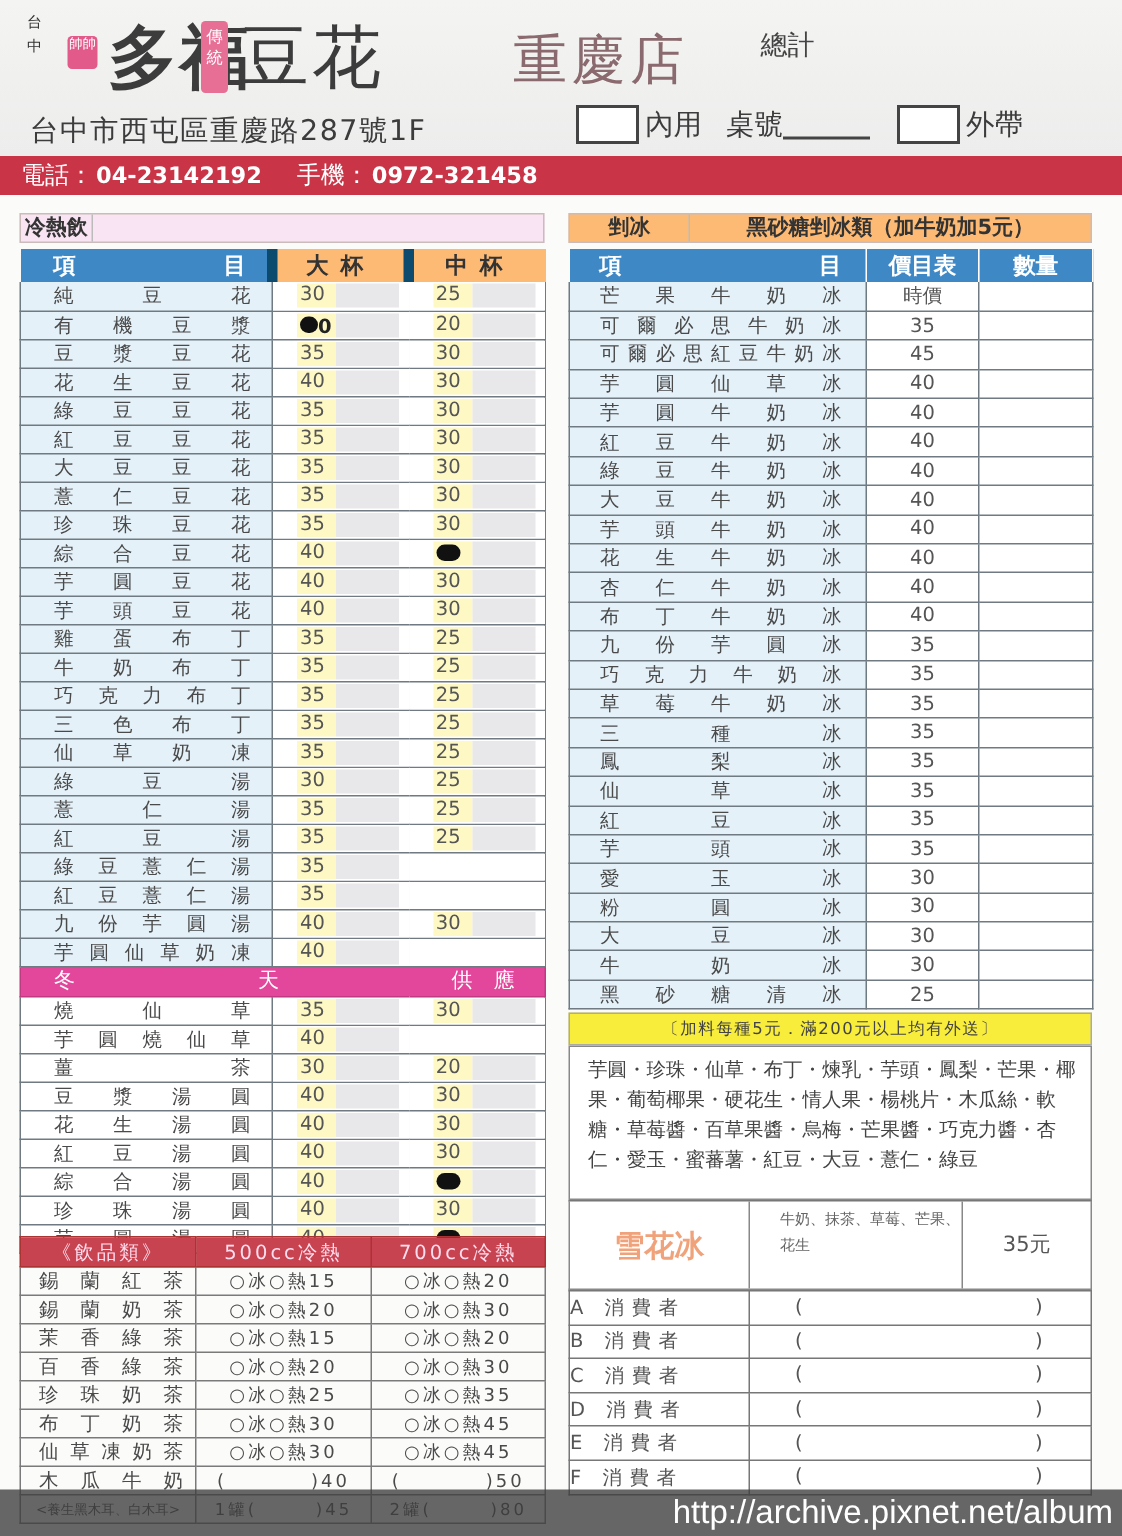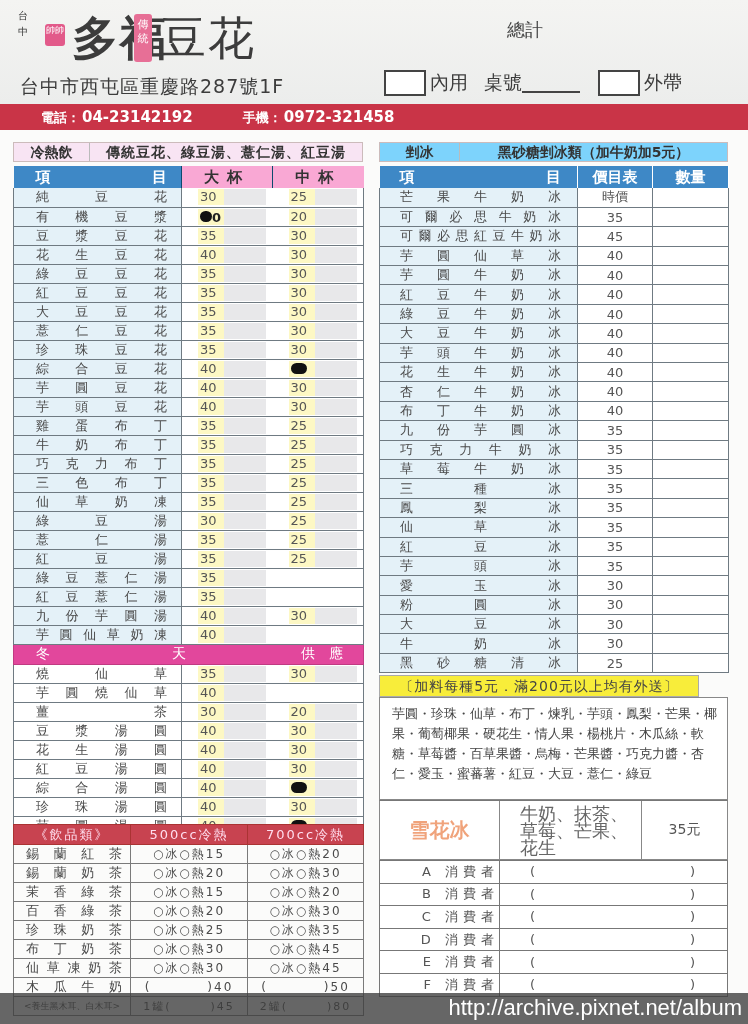--- a/index.html
+++ b/index.html
@@ -15,21 +15,21 @@
   .brand2 { position: absolute; left: 158px; top: 8px; font-family: "DejaVu Serif", serif; font-size: 46px; font-weight: normal; color: #3c3c3c; letter-spacing: 2px; }
   .branch { position: absolute; left: 342px; top: 16px; font-family: "DejaVu Serif", serif; font-size: 36px; color: #8a6a6e; letter-spacing: 3px; }
   .total { position: absolute; left: 507px; top: 18px; font-size: 18px; color: #444; }
   .address { position: absolute; left: 20px; top: 74px; font-size: 19px; color: #3c3c3c; letter-spacing: 1px; }
   .dine { position: absolute; left: 384px; top: 70px; display: flex; align-items: center; font-size: 19px; color: #3c3c3c; }
   .chk { width: 42px; height: 26px; border: 2px solid #444; background: #fff; margin-right: 4px; }
   .underline { display: inline-block; width: 58px; border-bottom: 2px solid #444; height: 20px; margin-right: 18px; }
 
   .phonebar { position: absolute; left: 0; top: 104px; width: 748px; height: 26px; background: #c93447; color: #fff; font-size: 15px; font-weight: bold; line-height: 26px; padding-left: 14px; }
   .phonebar span { margin-right: 18px; }
-  .phonebar .lbl { font-weight: bold; font-size: 13px; margin-right: 2px; margin-left: 27px; }
+  .phonebar .lbl { font-weight: normal; font-size: 16px; margin-right: 2px; }
 
   
   .secbar { position: absolute; height: 20px; display: flex; font-size: 14px; font-weight: bold; color: #333; border: 1px solid #cbb; }
   .secbar div { line-height: 18px; text-align: center; }
   .secbar .k { border-right: 1px solid #bbb; }
 
   
   table { border-collapse: collapse; table-layout: fixed; }
   .lt { position: absolute; left: 13px; top: 166px; width: 350px; }
   .lt td { height: 19px; font-size: 13px; padding: 0; border-bottom: 1px solid #6f7a82; }
@@ -40,21 +40,21 @@
   .pbox { display: flex; align-items: center; height: 17px; margin-left: 16px; }
   .pnum { width: 26px; background: #fdf8c4; font-size: 13px; color: #555; padding-left: 2px; height: 16px; line-height: 16px; }
   .pnum.empty { background: transparent; }
   .pfill { width: 42px; height: 16px; background: #e8e8ea; }
   .pfill.empty { background: transparent; }
   .blot { display: inline-block; width: 16px; height: 11px; background: #111; border-radius: 6px; margin-top: 2px; }
 
   .lt th { height: 22px; font-size: 15px; font-weight: bold; }
   .lt th.hname { background: #3e88c6; color: #fff; text-align: left; padding: 0 14px 0 22px; }
   .lt th.hname div { display: flex; justify-content: space-between; }
-  .lt th.hcol { background: #f9a8d4; color: #333; border-left: 1px solid #0c4a6e; letter-spacing: 8px; }
+  .lt th.hcol { background: #fdba74; color: #333; border-left: 7px solid #0c4a6e; letter-spacing: 8px; }
   .lt tr.winter td { background: #e2479c; color: #fff; font-size: 14px; height: 20px; border: 1px solid #c03a82; }
   .wrow { display: flex; justify-content: space-between; padding: 0 20px 0 22px; }
 
   .lt2 { position: absolute; left: 13px; top: 824px; width: 350px; padding-left: 12px; }
   .lt2 td { height: 19px; font-size: 13px; border: 1px solid #7a7a7a; color: #4a4a4a; }
   .lt2 th { height: 20px; background: #c84350; color: #fde; font-weight: normal; font-size: 13px; border: 1px solid #a33; letter-spacing: 2px; }
   .lt2 td.dn div { display: flex; justify-content: space-between; padding: 0 8px 0 12px; }
   .lt2 td.opt { text-align: center; letter-spacing: 2px; font-size: 12px; }
   .lt2 td.small { font-size: 9px; text-align: center; letter-spacing: 0; }
 
@@ -62,64 +62,64 @@
   .rt { position: absolute; left: 379px; top: 166px; width: 349px; }
   .rt td { height: 19.4px; font-size: 13px; border-bottom: 1px solid #6f7a82; }
   .rt td.name { background: #e4f1f8; border-left: 1px solid #6f7a82; border-right: 1px solid #6f7a82; }
   .rt td.name div { display: flex; justify-content: space-between; padding: 0 16px 0 20px; color: #4a4a4a; }
   .rt td.pr { text-align: center; background: #fff; color: #555; border-right: 1px solid #6f7a82; }
   .rt td.qty { background: #fff; border-right: 1px solid #6f7a82; }
   .rt th { height: 22px; background: #3e88c6; color: #fff; font-size: 15px; font-weight: bold; border-right: 1px solid #fff; }
   .rt th.hname { text-align: left; padding: 0 16px 0 20px; }
   .rt th.hname div { display: flex; justify-content: space-between; }
 
-  .yellowbar { position: absolute; left: 379px; top: 675px; width: 320px; height: 22px; background: #f8ed3a; border: 1px solid #aaa; font-size: 14px; color: #444; text-align: center; line-height: 20px; letter-spacing: 1px; }
+  .yellowbar { position: absolute; left: 379px; top: 675px; width: 349px; height: 22px; background: #f8ed3a; border: 1px solid #aaa; font-size: 11px; color: #444; text-align: center; line-height: 20px; letter-spacing: 1px; }
   .toppings { position: absolute; left: 379px; top: 697px; width: 349px; height: 103px; background: #fff; border: 1px solid #888; font-size: 13px; line-height: 20px; color: #444; padding: 6px 10px 0 12px; }
 
   .snow { position: absolute; left: 379px; top: 800px; width: 349px; height: 60px; display: flex; background: #fff; border: 1px solid #888; border-top: 1px solid #777; }
   .snow .t { width: 120px; border-right: 1px solid #888; display: flex; align-items: center; justify-content: center; font-size: 20px; font-weight: bold; color: #f0a37b; }
-  .snow .f { width: 142px; border-right: 1px solid #888; font-size: 18px; line-height: 17px; color: #666; padding: 4px 0 0 20px; }
+  .snow .f { width: 142px; border-right: 1px solid #888; font-size: 10px; line-height: 17px; color: #666; padding: 4px 0 0 20px; }
   .snow .p { flex: 1; display: flex; align-items: center; justify-content: center; font-size: 14px; color: #555; }
 
   .cust { position: absolute; left: 379px; top: 860px; width: 349px; }
   .cust td { height: 22.6px; border: 1px solid #777; background: #fff; font-size: 13px; color: #555; }
-  .cust td.cl { width: 120px; text-align: right; letter-spacing: 5px; }
+  .cust td.cl { width: 120px; text-align: left; letter-spacing: 5px; }
   .cust td.cv div { display: flex; justify-content: space-between; padding: 0 32px 0 30px; }
 
   .watermark { position: absolute; left: 0; top: 993px; width: 748px; height: 31px; background: rgba(60,60,60,0.78); color: #fff; font-family: Liberation Sans, sans-serif; font-size: 22px; text-align: right; padding-right: 6px; line-height: 30px; }
 </style>
 </head>
 <body>
 
 <div class="header">
   <div class="city">台中</div>
   <div class="seal">帥帥</div>
   <div class="brand">多福</div>
   <div class="seal2">傳統</div>
   <div class="brand2" style="left:160px">豆花</div>
+  <div class="branch">重慶店</div>
   <div class="total">總計</div>
   <div class="address">台中市西屯區重慶路287號1F</div>
   <div class="dine">
     <span class="chk"></span>
     <span style="margin-right:16px">內用</span>
     <span>桌號</span>
     <span class="underline"></span>
     <span class="chk"></span>
     <span>外帶</span>
   </div>
 </div>
 
 <div class="phonebar">
   <span class="lbl">電話：</span><span>04-23142192</span>
   <span class="lbl">手機：</span><span>0972-321458</span>
 </div>
 
 <div class="secbar" style="left:13px; top:142px; width:350px; background:#f8e4f3;">
-  <div class="k" style="width:76px">冷熱飲</div>
-  <div style="flex:1; letter-spacing:1px">傳統豆花、綠豆湯、薏仁湯、紅豆湯</div>
+  <div class="k" style="width:48px">冷熱飲</div>
 </div>
 
 <table class="lt">
   <colgroup>
       <col style="width:168px">
       <col style="width:91px">
       <col style="width:91px">
     </colgroup>
   <thead>
     <tr>
@@ -987,21 +987,21 @@
         <td class="opt">(　　　　)50</td>
       </tr>
       <tr>
         <td class="small">&lt;養生黑木耳、白木耳&gt;</td>
         <td class="opt" style="font-size:11px">1罐(　　　)45</td>
         <td class="opt" style="font-size:11px">2罐(　　　)80</td>
       </tr>
     </tbody>
 </table>
 
-<div class="secbar" style="left:379px; top:142px; width:349px; background:#7dd3fc;">
+<div class="secbar" style="left:379px; top:142px; width:349px; background:#fdba74;">
   <div class="k" style="width:80px">剉冰</div>
   <div style="flex:1">黑砂糖剉冰類（加牛奶加5元）</div>
 </div>
 
 <table class="rt">
   <colgroup>
       <col style="width:198px">
       <col style="width:75px">
       <col style="width:76px">
     </colgroup>

